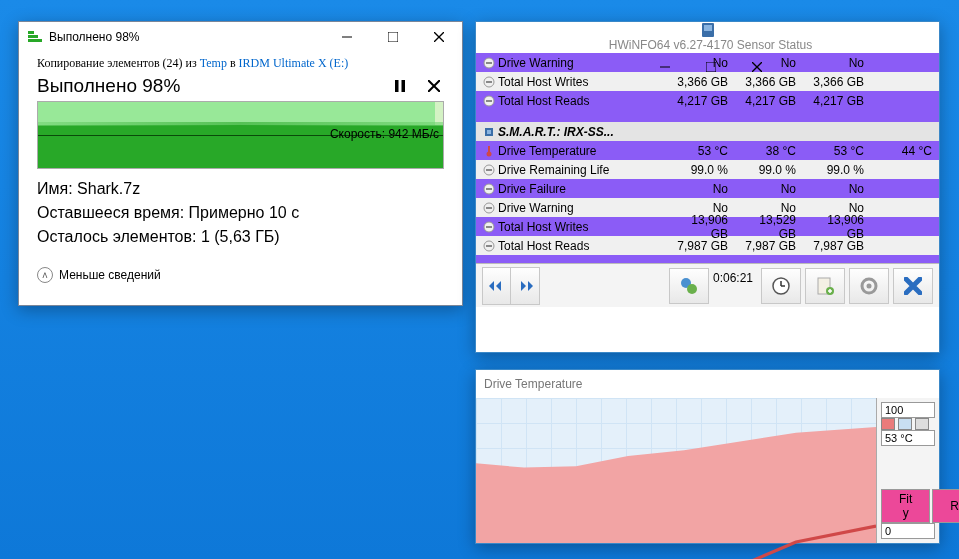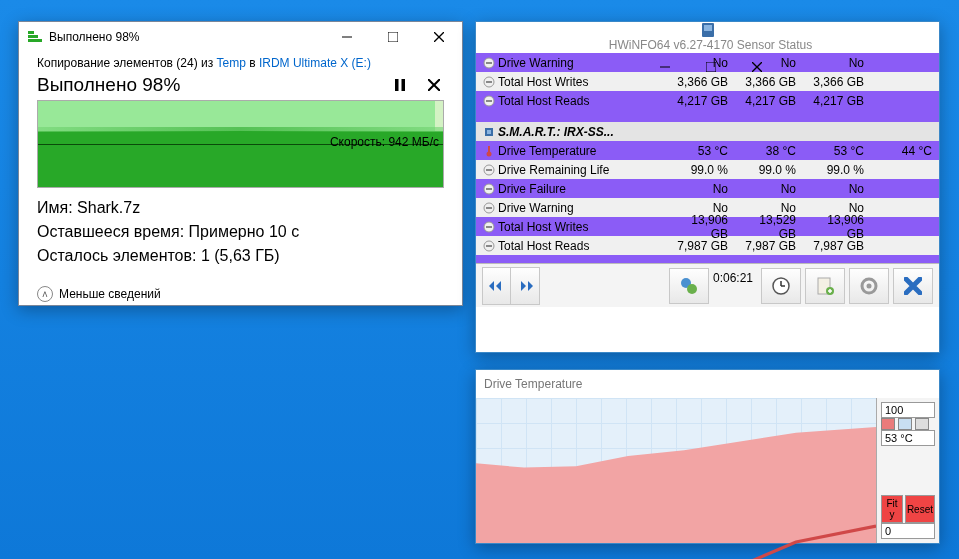--- a/index.html
+++ b/index.html
@@ -33,31 +33,31 @@
     cursor: pointer;
   }
   .win-btn svg { width: 10px; height: 10px; }
 
   
   #copy-win { left: 18px; top: 21px; width: 445px; height: 285px; border-color:#7a8699; }
   #copy-win .titlebar { border-bottom: none; }
   .copy-icon { width:16px; height:16px; margin-right:6px; display:flex;align-items:center;justify-content:center; }
   .copy-icon svg{width:16px;height:16px;}
   .copy-body { padding: 4px 18px 10px 18px; }
-  .copy-src-line { font-size: 12px; color: #000; margin-bottom: 4px; }
+  .copy-src-line { font-size: 12px; color: #000; margin-bottom: 4px; font-family: Liberation Serif, serif; }
   .copy-src-line .link { color: #0066cc; }
   .copy-heading { font-size: 19px; font-weight: 400; margin-bottom: 4px; display:flex; align-items:center;}
   .copy-heading .spacer{flex:1;}
   .pause-btn, .close-prog {
     width:20px;height:20px;display:flex;align-items:center;justify-content:center;cursor:pointer;margin-left:14px;
   }
   .pause-btn svg, .close-prog svg{width:12px;height:12px;}
   .copy-graph {
     border: 1px solid #ababab;
-    height: 88px;
+    height: 68px;
     background: #d4f2c4;
     position: relative;
     margin-bottom: 8px;
     overflow:hidden;
   }
   .graph-area {
     position:absolute;left:0;bottom:0;right:0;height:65%;
     background:#28a828;
   }
   .graph-wave { position:absolute;left:0;right:0;top:30%;height:6%;
@@ -120,21 +120,21 @@
     flex:1;border-right:1px solid #aaa;position:relative;background:#fff;
   }
   .temp-side{width:62px;background:#f4f4f4;padding:4px;display:flex;flex-direction:column;font-size:11px;}
   .temp-side input{width:100%;font-size:11px;padding:1px 3px;border:1px solid #999;}
   .color-swatches{display:flex;gap:3px;}
   .sw{width:14px;height:12px;border:1px solid #888;}
   .sw.red{background:#ea7b7b;}
   .sw.blue{background:#c8dff2;}
   .sw.gray{background:#ddd;}
   .side-btns{display:flex;gap:2px;margin-top:auto;}
-  .side-btns button{flex:1;font-size:10px;padding:2px 1px;border:1px solid #999;background:#ef4444;cursor:pointer;}
+  .side-btns button{flex:1;font-size:12px;padding:2px 17px;border:1px solid #999;background:#ec4899;cursor:pointer;}
 
   .grid-bg{
     position:absolute;inset:0;
     background-image:
       linear-gradient(#d0e4f5 1px, transparent 1px),
       linear-gradient(90deg, #d0e4f5 1px, transparent 1px);
     background-size: 25px 25px;
     background-color:#e4f0fa;
   }
   .temp-fill{

